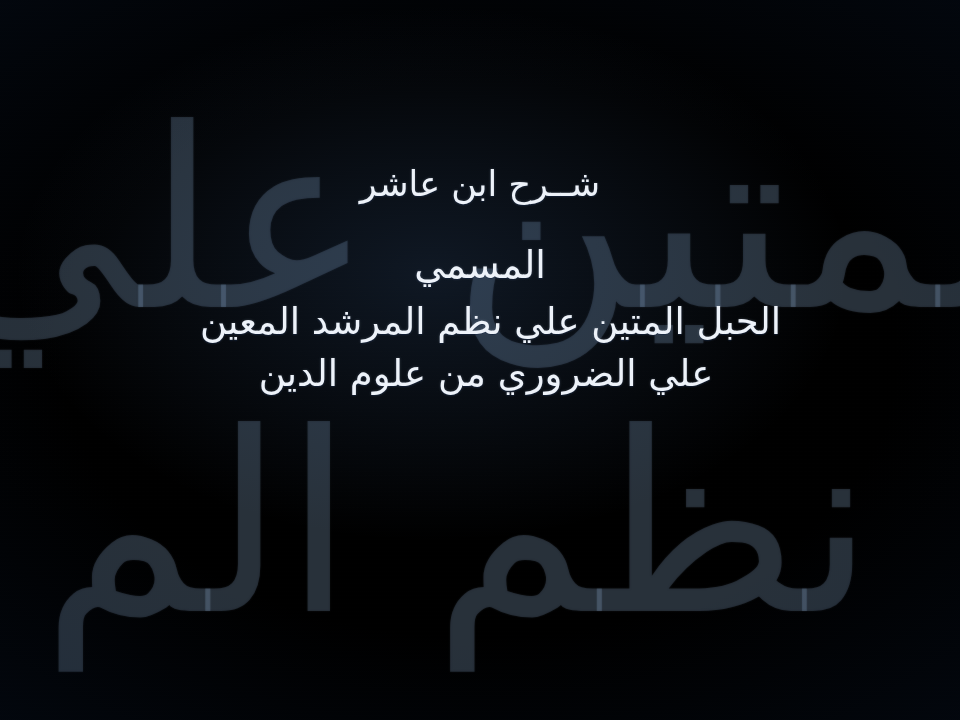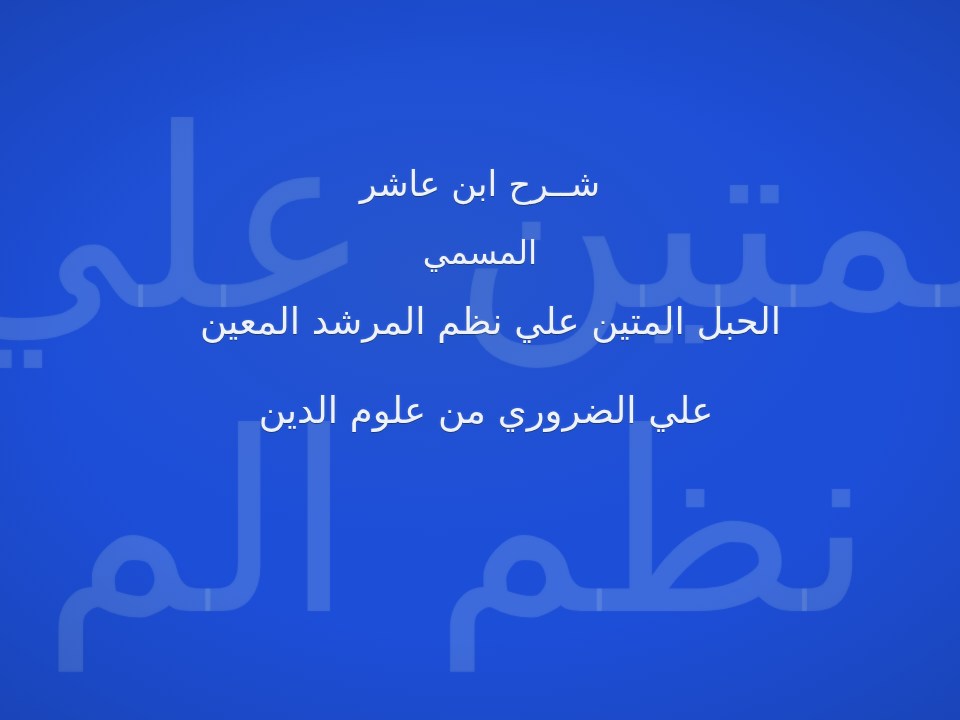--- a/index.html
+++ b/index.html
@@ -9,21 +9,21 @@
     width: 960px;
     height: 720px;
     overflow: hidden;
     background: #1f4678;
   }
 
   #slide {
     position: relative;
     width: 960px;
     height: 720px;
-    background: #1d4ed8;
+    background: #000000;
     font-family: "DejaVu Sans", "Liberation Sans", sans-serif;
     overflow: hidden;
     -webkit-font-smoothing: antialiased;
   }
 
   
   #vignette {
     position:absolute; inset:0;
     background:
       radial-gradient(ellipse 70% 60% at 45% 38%, rgba(70,110,165,0.22) 0%, rgba(70,110,165,0.0) 62%),
@@ -80,23 +80,23 @@
     white-space: nowrap;
     font-weight: 400;
     line-height: 1.05;
     color: #edf2f9;
     text-shadow:
       0 1px 1px rgba(8,24,52,0.55),
       0 0 3px rgba(210,228,250,0.25);
   }
 
   #line-1 { top: 166px; font-size: 35px; letter-spacing: 0.5px; }
-  #line-2 { top: 236px; font-size: 33px; }
+  #line-2 { top: 246px; font-size: 38px; }
   #line-3 { top: 303px; font-size: 37px; margin-left: 21px; }
-  #line-4 { top: 392px; font-size: 37px; padding-left: 12px; }
+  #line-4 { top: 355px; font-size: 37px; padding-left: 12px; }
   #line-5 { top: 466px; font-size: 36px; }
 
   
   #grain {
     position:absolute; inset:0;
     z-index: 20;
     pointer-events:none;
     opacity: 0.05;
     background-image:
       repeating-linear-gradient(0deg, rgba(255,255,255,0.06) 0px, rgba(255,255,255,0) 2px, rgba(0,0,0,0.05) 3px, rgba(0,0,0,0) 4px);

